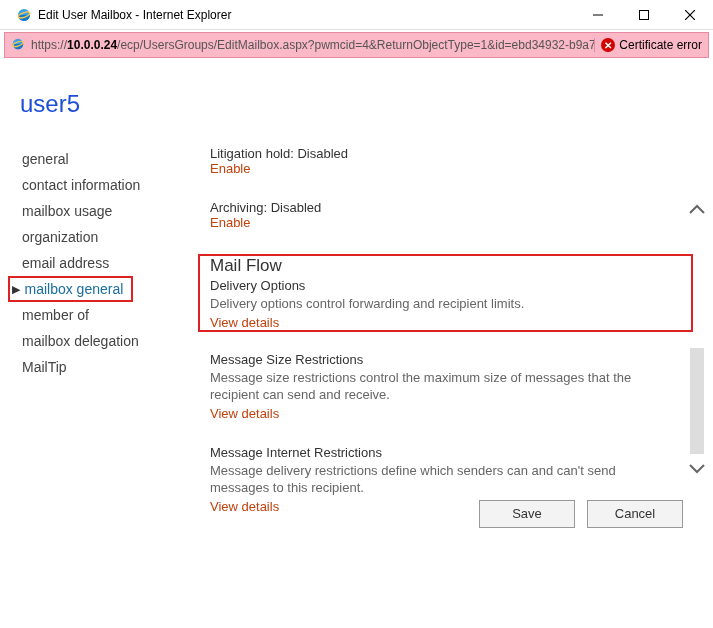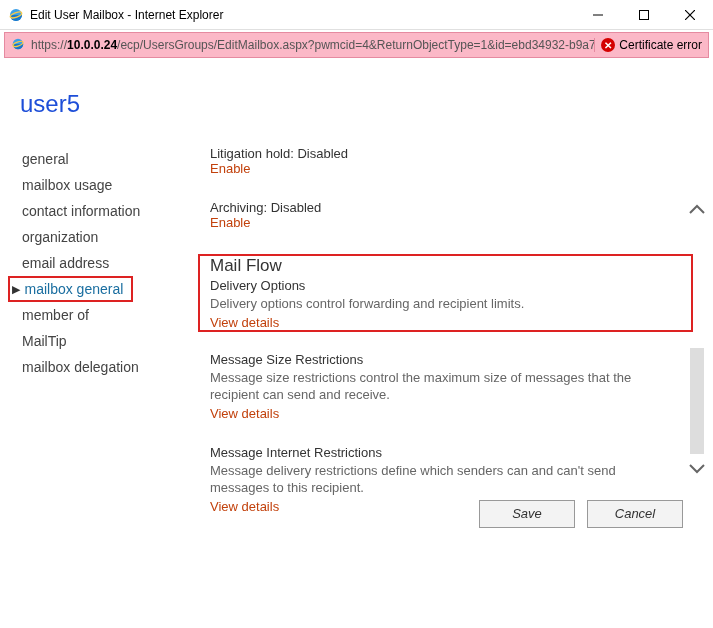--- a/index.html
+++ b/index.html
@@ -11,21 +11,21 @@
     color: #333;
     background: #fff;
     width: 713px;
     height: 628px;
     overflow: hidden;
   }
   .titlebar {
     height: 30px;
     display: flex;
     align-items: center;
-    padding: 0 0 0 8px;
+    padding: 0 0 0 16px;
     background: #fff;
     border-bottom: 1px solid #e0e0e0;
   }
   .titlebar .ie-icon {
     width: 16px; height: 16px; margin-right: 6px;
     display: inline-flex; align-items:center; justify-content:center;
   }
   .titlebar-title {
     flex: 1;
     font-size: 12px;
@@ -163,21 +163,20 @@
     margin: 130px 0 6px 0;
     background:#ddd;
   }
 
   .footer {
     position:absolute;
     bottom: 10px;
     right: 30px;
     display:flex;
     gap: 12px;
-    font-style: italic;
   }
   .btn {
     width: 96px;
     height: 28px;
     border:1px solid #999;
     background:#f3f3f3;
     font-size:13px;
     color:#333;
     display:flex;
     align-items:center;
@@ -234,31 +233,31 @@
   </span>
 </div>
 
 <div class="page">
   <div class="page-title">user5</div>
 
   <div class="columns">
 
     <div class="sidebar">
       <div class="nav-item">general</div>
+      <div class="nav-item">contact information</div>
       <div class="nav-item">mailbox usage</div>
-      <div class="nav-item">contact information</div>
       <div class="nav-item">organization</div>
       <div class="nav-item">email address</div>
       <div class="nav-item active">
         <span class="caret">▶</span>
         <span>mailbox general</span>
       </div>
       <div class="nav-item">member of</div>
+      <div class="nav-item">mailbox delegation</div>
       <div class="nav-item">MailTip</div>
-      <div class="nav-item">mailbox delegation</div>
     </div>
 
     <div class="content">
 
       <div class="section">
         <div class="status-label">Litigation hold: Disabled</div>
         <div class="link">Enable</div>
       </div>
 
       <div class="section">

